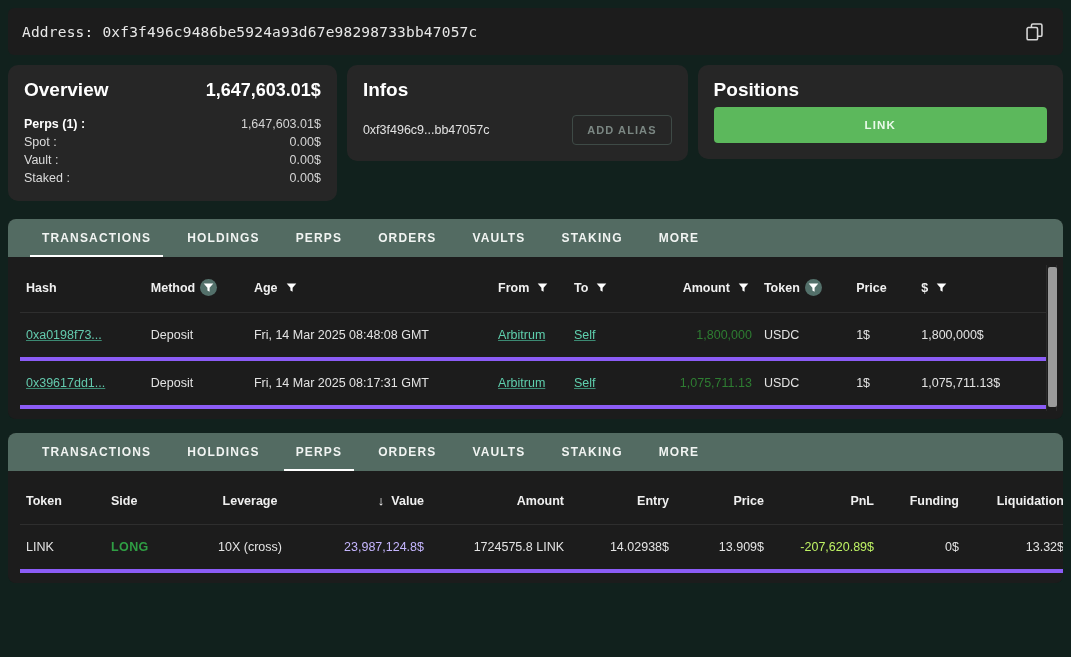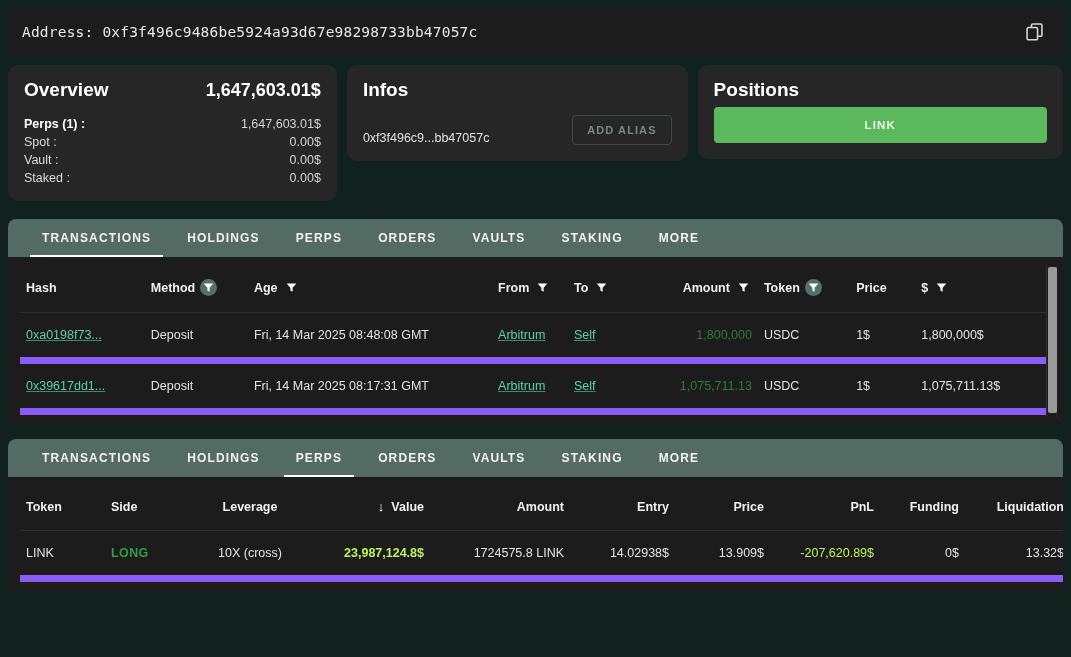--- a/index.html
+++ b/index.html
@@ -85,21 +85,21 @@
     justify-content: space-between;
     font-size: 12.5px;
     color: #dadada;
   }
   .ov-label { color: #dcdcdc; }
   .ov-label b { font-weight: 700; color: #ffffff; }
   .ov-value { color: #d4d4d4; }
 
   .infos-body {
     display: flex;
-    align-items: flex-end;
+    align-items: center;
     justify-content: space-between;
     margin-top: 14px;
   }
   .infos-addr {
     font-size: 12.5px;
     color: #e2e2e2;
     font-family: "Liberation Sans", sans-serif;
   }
   .alias-btn {
     background: transparent;
@@ -184,21 +184,21 @@
     text-align: left;
     white-space: nowrap;
     border-bottom: 1px solid #2e2e2e;
   }
   tbody td {
     font-size: 12.5px;
     color: #e3e3e3;
     padding: 15px 6px;
     text-align: left;
     white-space: nowrap;
-    border-bottom: 7px solid #8b5cf6;
+    border-bottom: 4px solid #8b5cf6;
   }
   .num { text-align: right; }
   .ctr { text-align: center; }
 
   .th-inner { display: inline-flex; align-items: center; gap: 5px; }
   .th-inner.right { justify-content: flex-end; width: 100%; }
 
   .funnel {
     width: 17px; height: 17px;
     display: inline-flex; align-items: center; justify-content: center;
@@ -217,21 +217,21 @@
   }
   .hash-lnk {
     color: #63c9ad;
     text-decoration: underline;
     text-decoration-color: #3c8a73;
     cursor: pointer;
   }
   .pos { color: #2e7d32; }
   .neg { color: #bef264; }
   .long { color: #2f9e44; font-weight: 700; letter-spacing: .4px; }
-  .bold { font-weight: 700; color: #bef264; }
+  .bold { font-weight: 400; color: #c4b5fd; }
 
   
   .vscroll {
     position: absolute;
     top: 8px;
     right: 6px;
     width: 11px;
     bottom: 8px;
     background: #1c1c1c;
     border-left: 1px solid #2b2b2b;

